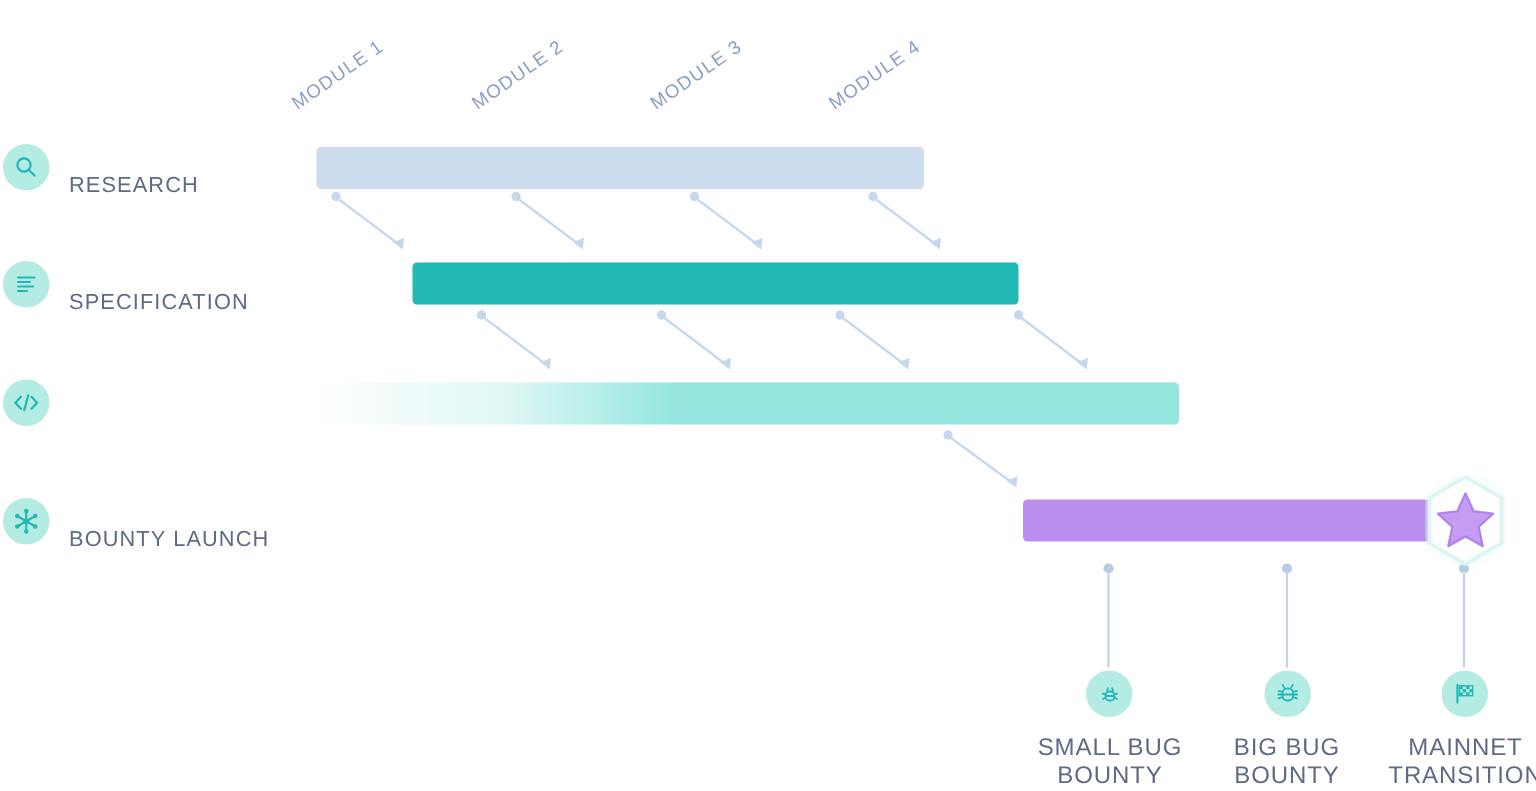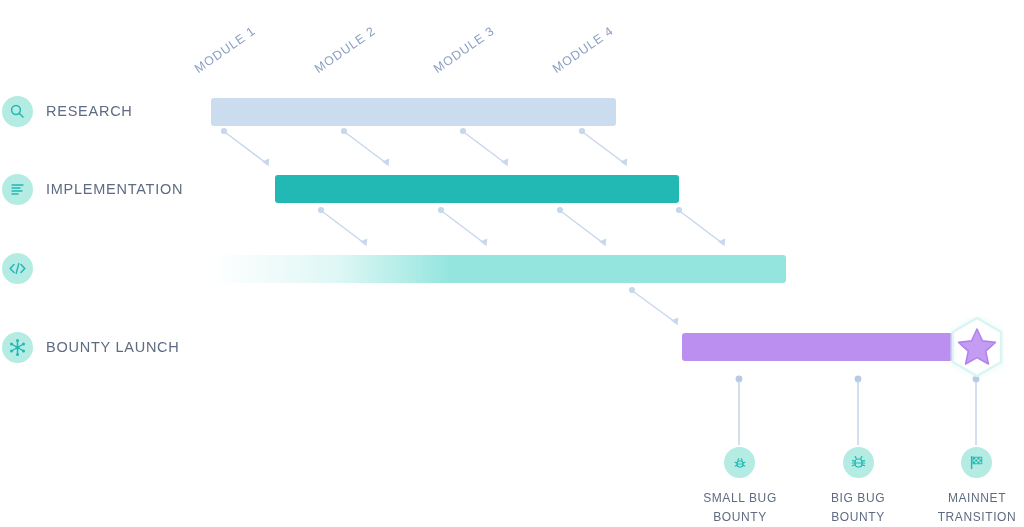--- a/index.html
+++ b/index.html
@@ -42,20 +42,21 @@
     justify-content: center;
   }
   .row-icon svg { display: block; }
   
   .row-label {
     position: absolute;
     font-size: 14.5px;
     letter-spacing: 0.75px;
     color: #5f6b82;
     white-space: nowrap;
+    margin-top: 13px;
   }
   
   .bar {
     position: absolute;
     height: 28px;
     border-radius: 3px;
   }
   .bar-research    { background: #cbdcef; }
   .bar-spec        { background: #22b8b4; }
   .bar-impl        { background: linear-gradient(to right, rgba(147,229,222,0) 0%, rgba(147,229,222,0.30) 22%, rgba(147,229,222,1) 42%, rgba(147,229,222,1) 100%); }
@@ -80,21 +81,21 @@
     width: 31px;
     height: 31px;
     border-radius: 50%;
     background: #b4ece4;
     display: flex;
     align-items: center;
     justify-content: center;
   }
   .milestone-label {
     position: absolute;
-    font-size: 12px;
+    font-size: 16px;
     letter-spacing: 0.6px;
     color: #5f6b82;
     text-align: center;
     line-height: 19px;
     white-space: pre-line;
   }
 </style>
 </head>
 <body>
 
@@ -119,21 +120,21 @@
   <div class="row-icon" style="left:2px; top:174px;">
     <svg width="17" height="17" viewBox="0 0 17 17">
       <g stroke="#22b8b4" stroke-width="1.4" stroke-linecap="round">
         <line x1="3" y1="4" x2="14" y2="4"></line>
         <line x1="3" y1="7" x2="11" y2="7"></line>
         <line x1="3" y1="10" x2="13" y2="10"></line>
         <line x1="3" y1="13" x2="9" y2="13"></line>
       </g>
     </svg>
   </div>
-  <div class="row-label" style="left:46px; top:181px;">IMPLEMENTATION</div>
+  <div class="row-label" style="left:46px; top:181px;">SPECIFICATION</div>
   <div class="bar bar-spec" style="left:275px; top:175px; width:404px;"></div>
 
   <div class="row-icon" style="left:2px; top:253px;">
     <svg width="19" height="17" viewBox="0 0 19 17">
       <g fill="none" stroke="#22b8b4" stroke-width="1.5" stroke-linecap="round" stroke-linejoin="round">
         <polyline points="6,4.5 2.2,8.5 6,12.5"></polyline>
         <polyline points="13,4.5 16.8,8.5 13,12.5"></polyline>
         <line x1="10.8" y1="3.6" x2="8.2" y2="13.4"></line>
       </g>
     </svg>

